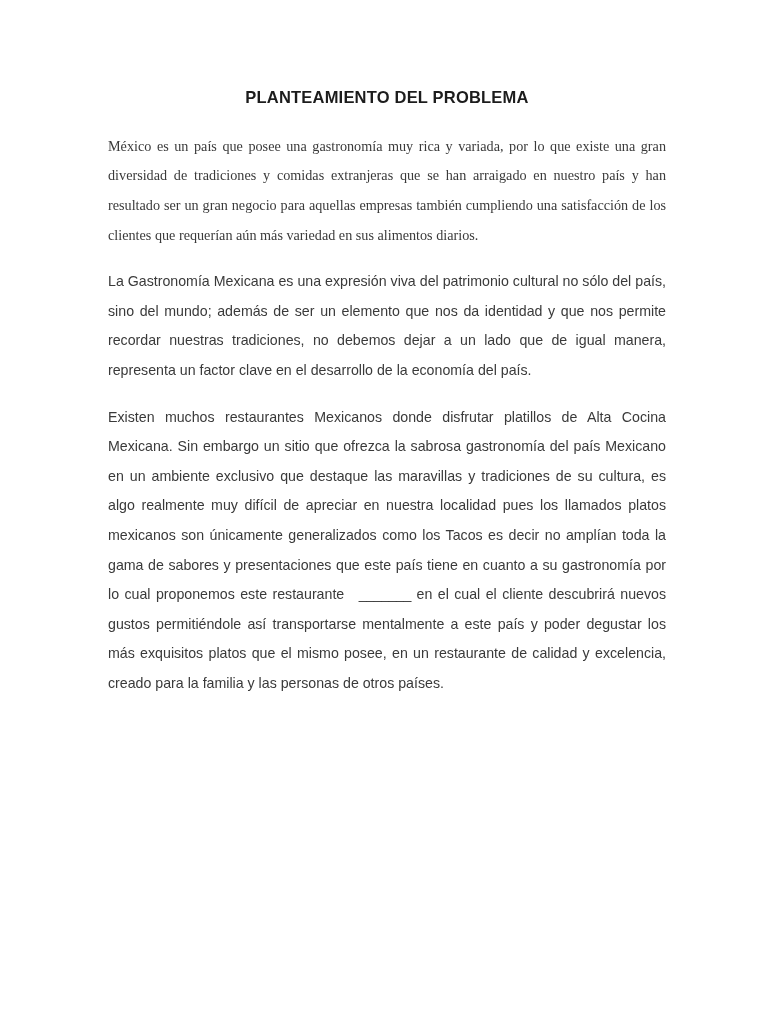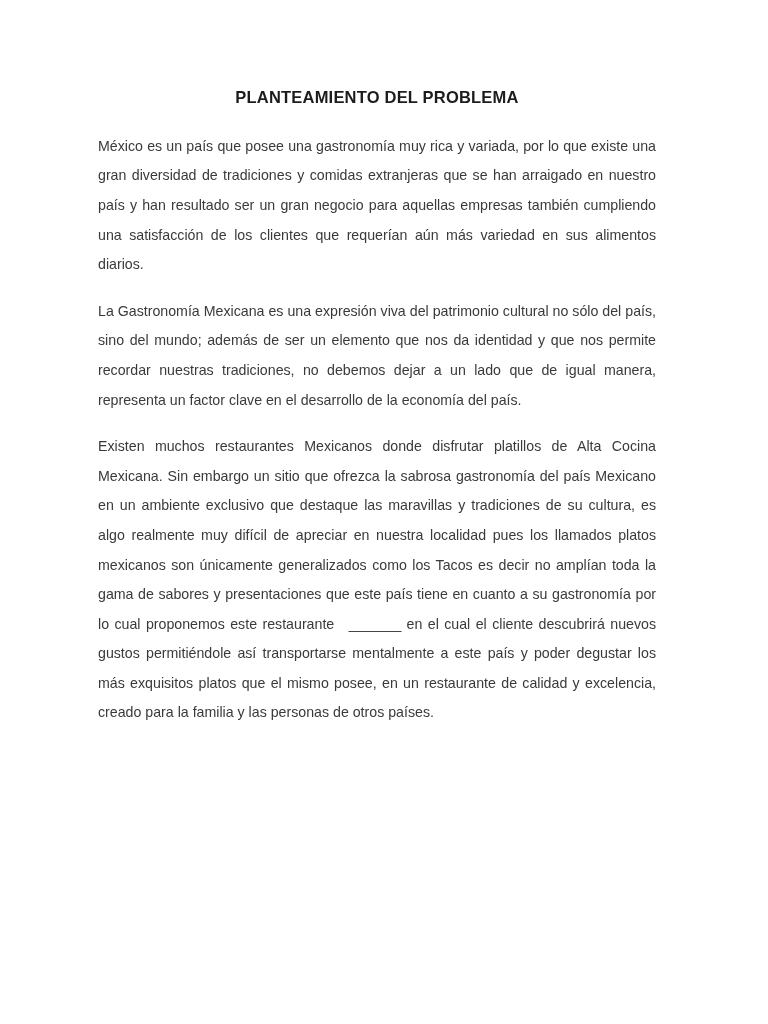--- a/index.html
+++ b/index.html
@@ -20,21 +20,21 @@
   .page {
     position: relative;
     width: 768px;
     height: 1024px;
     background: #ffffff;
     box-sizing: border-box;
   }
 
   .content {
     position: absolute;
-    left: 98px;
+    left: 108px;
     top: 0;
     width: 558px;
   }
 
   .doc-title {
     margin: 0;
     padding: 0;
     font-size: 16.5px;
     font-weight: bold;
     text-align: center;
@@ -50,20 +50,21 @@
     font-size: 14.2px;
     line-height: 29.6px;
     text-align: justify;
     text-justify: inter-word;
     color: #3a3a3a;
     hyphens: none;
   }
 
   .body-copy.first-para {
     margin-top: 24px;
+    font-family: Liberation Serif, serif;
   }
 
   .body-copy + .body-copy {
     margin-top: 17px;
   }
 
   .blank-fill {
     letter-spacing: -0.4px;
     margin-left: 9px;
   }

